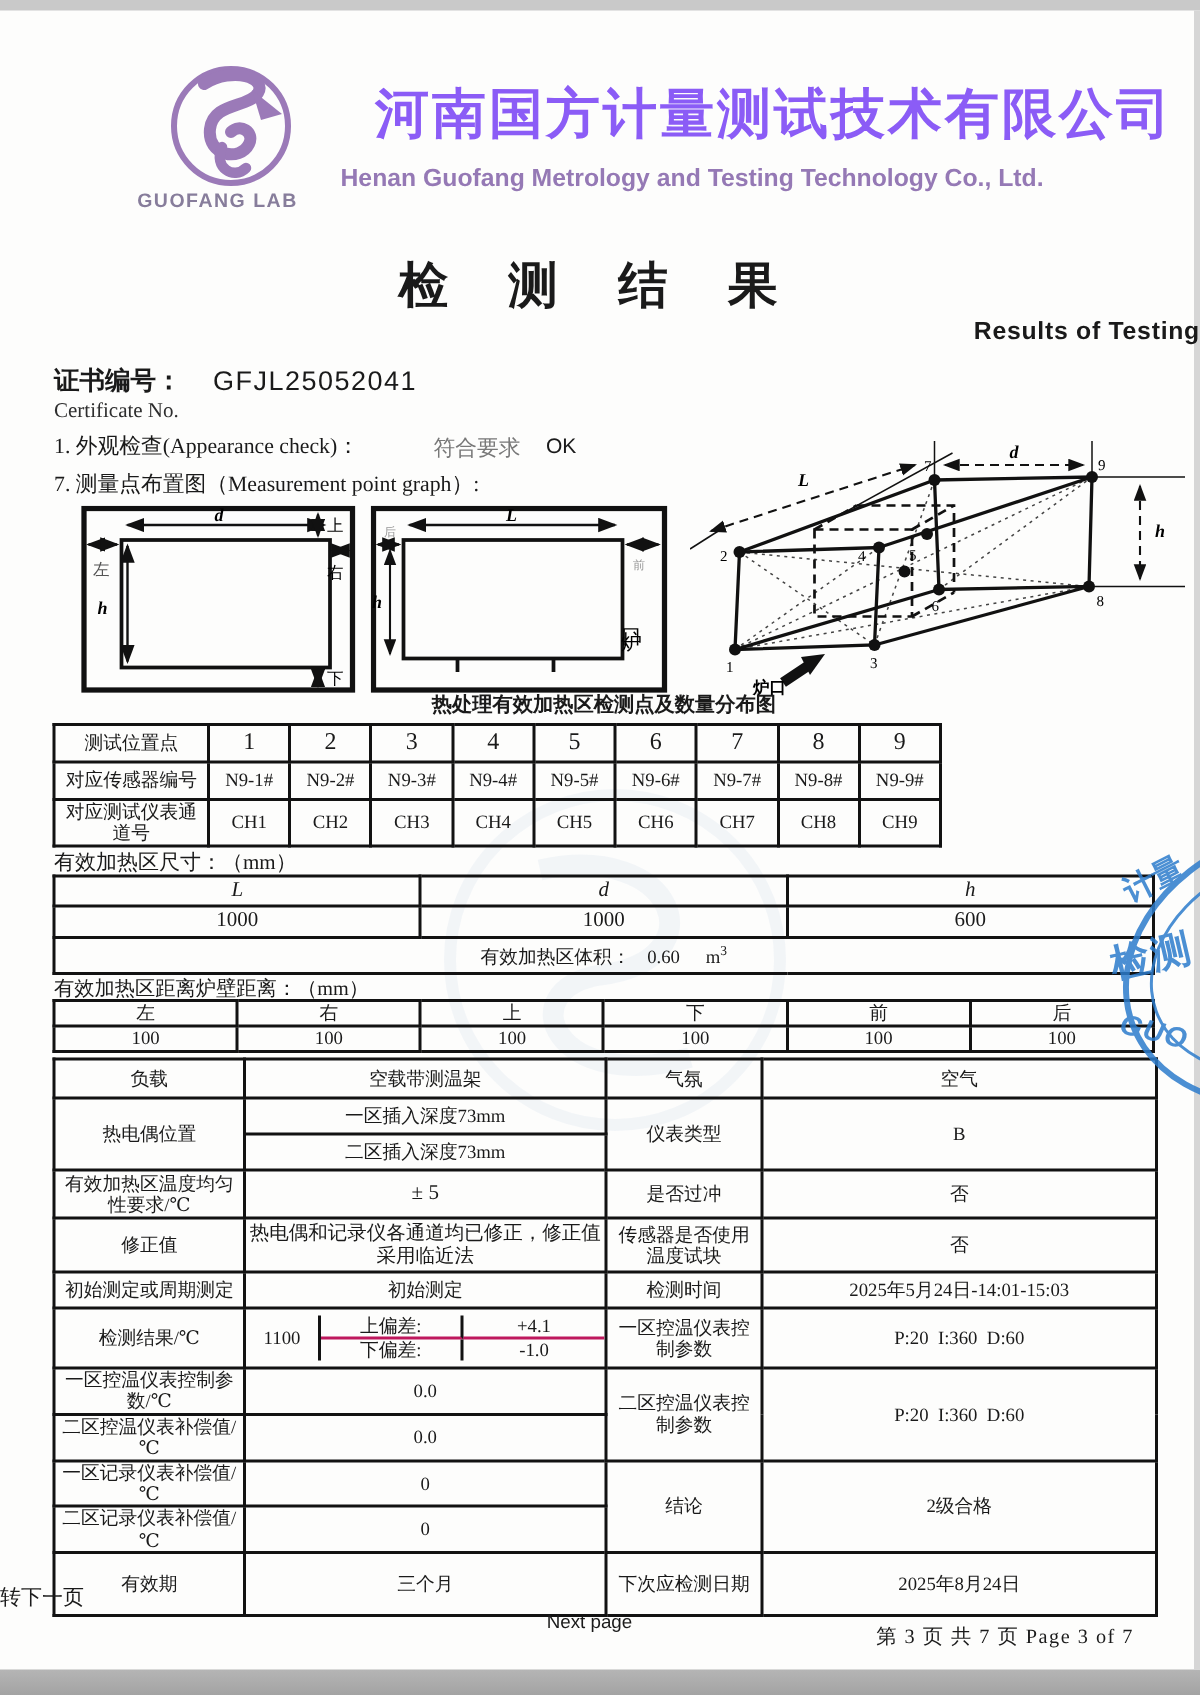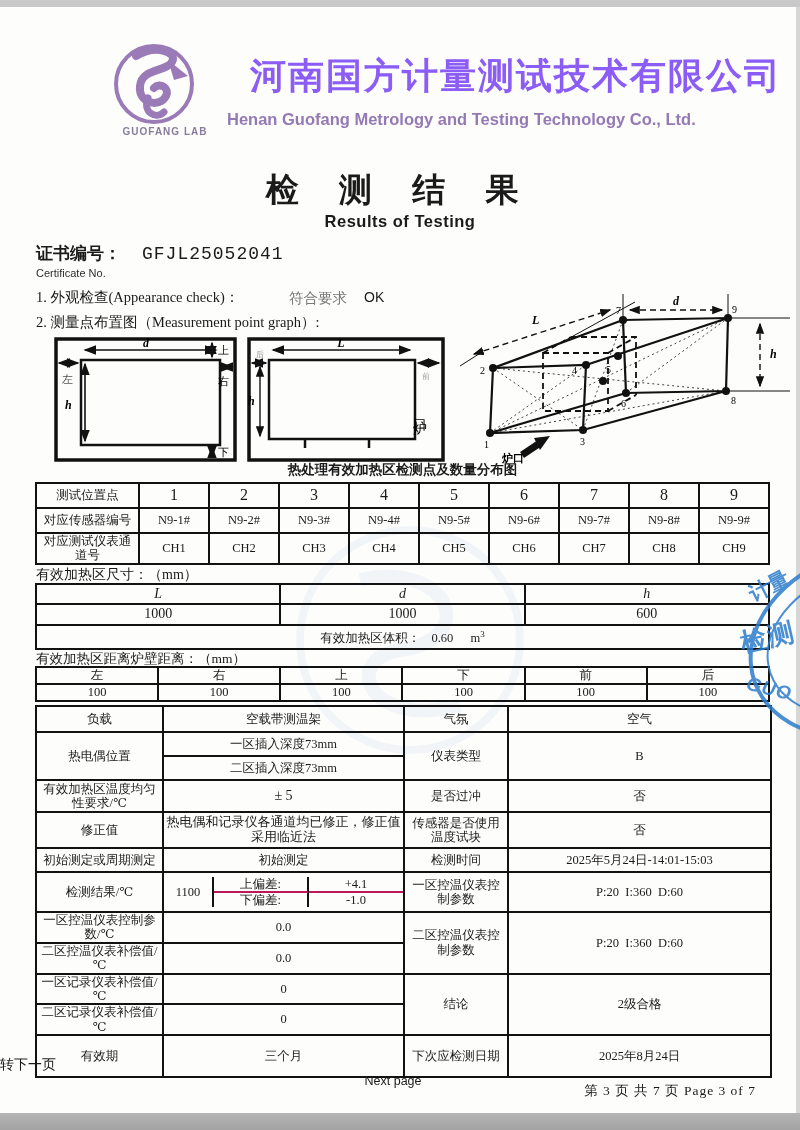--- a/index.html
+++ b/index.html
@@ -6,30 +6,30 @@
   .page{position:relative;width:800px;height:1130px;margin:0 auto;background:#fdfdfc;overflow:hidden;
         font-family:"Liberation Serif","DejaVu Serif",serif;color:#1a1a1a;}
   .abs{position:absolute;}
   
   .scan-top{left:0;top:0;width:800px;height:7px;background:#c9c9c9;}
   .scan-bottom{left:0;top:1113px;width:800px;height:17px;background:linear-gradient(#b5b5b5,#a3a3a3);}
   .scan-right{left:796px;top:7px;width:4px;height:1106px;background:#d6d6d6;}
   
   .watermark{left:250px;top:520px;width:320px;height:240px;opacity:.05;z-index:0;}
   
-  .logo-caption{left:100px;top:126px;width:130px;text-align:center;font-family:"Liberation Sans",sans-serif;
-    font-size:10px;letter-spacing:1px;color:#877d9b;font-weight:bold;}
+  .logo-caption{left:80px;top:126px;width:130px;text-align:center;font-family:"Liberation Sans",sans-serif;
+    font-size:13px;letter-spacing:1px;color:#877d9b;font-weight:bold;}
   .company-cn{left:226px;top:52px;font-size:36px;color:#8b5cf6;letter-spacing:2px;font-weight:bold;margin-left:24px;}
   .company-en{left:227px;top:110px;font-family:"Liberation Sans",sans-serif;font-size:16.5px;font-weight:bold;color:#9579b5;}
   .title-cn{left:0;top:168px;width:800px;text-align:center;font-size:33px;font-weight:bold;letter-spacing:16px;}
-  .title-en{left:0;top:212px;width:800px;text-align:center;font-family:"Liberation Sans",sans-serif;
+  .title-en{left:0;top:212px;width:800px;text-align:right;font-family:"Liberation Sans",sans-serif;
     font-size:16.5px;font-weight:bold;letter-spacing:.5px;}
   .cert-label{left:36px;top:242px;font-size:17px;font-weight:bold;}
-  .cert-no{left:142px;top:244px;font-size:18px;font-family:Liberation Mono, monospace;letter-spacing:1px;text-align:center;}
-  .cert-en{left:36px;top:267px;font-family:Liberation Sans, sans-serif;font-size:11px;color:#2e2e2e;text-align:right;}
+  .cert-no{left:142px;top:244px;font-size:18px;font-family:Liberation Sans, sans-serif;letter-spacing:1px;text-align:center;}
+  .cert-en{left:36px;top:267px;font-family:Liberation Serif, serif;font-size:14px;color:#2e2e2e;text-align:right;}
   .item{font-size:14.5px;}
   .muted{color:#787878;}
   .ok{font-family:"Liberation Sans",sans-serif;font-size:14px;}
   
   table{border-collapse:collapse;table-layout:fixed;}
   .dtable{border:2.5px solid #121212;}
   .dtable td{border:2px solid #121212;text-align:center;vertical-align:middle;
     font-size:12.5px;padding:0 2px;overflow:hidden;line-height:1.15;}
   .seclabel{font-size:14px;}
   .cap{left:35px;top:461px;width:735px;text-align:center;font-size:13.5px;font-weight:bold;}
@@ -81,21 +81,21 @@
   <div class="abs title-cn">检 测 结 果</div>
   <div class="abs title-en">Results of  Testing</div>
 
   <div class="abs cert-label">证书编号：</div>
   <div class="abs cert-no">GFJL25052041</div>
   <div class="abs cert-en">Certificate No.</div>
 
   <div class="abs item" style="left:36px;top:288px">1. 外观检查(Appearance check)：</div>
   <div class="abs item muted" style="left:289px;top:289px">符合要求</div>
   <div class="abs ok" style="left:364px;top:289px">OK</div>
-  <div class="abs item" style="left:36px;top:313px">2. 测量点布置图（Measurement point graph）:</div>
+  <div class="abs item" style="left:36px;top:313px">7. 测量点布置图（Measurement point graph）:</div>
 
   <svg class="abs" style="left:54px;top:337px" width="184" height="126" viewBox="0 0 184 126">
     <defs>
       <marker id="ar1" markerWidth="9" markerHeight="8" refX="7" refY="3" orient="auto-start-reverse">
         <path d="M0,0 L8,3 L0,6 z" fill="#111"></path>
       </marker>
     </defs>
     <rect x="2" y="2" width="179" height="121" fill="none" stroke="#111" stroke-width="3.5"></rect>
     <rect x="27" y="23" width="139" height="85" fill="none" stroke="#111" stroke-width="2.5"></rect>
     <line x1="31" y1="13" x2="162" y2="13" stroke="#111" stroke-width="1.6" marker-start="url(#ar1)" marker-end="url(#ar1)"></line>
@@ -206,21 +206,21 @@
       <text x="272" y="19">9</text>
     </g>
 
     <line x1="62" y1="161" x2="80" y2="149" stroke="#111" stroke-width="7"></line>
     <polygon points="90,142 74,144 80,156" fill="#111"></polygon>
     <text x="42" y="168" font-size="11" font-weight="bold">炉口</text>
   </svg>
 
   <div class="abs cap">热处理有效加热区检测点及数量分布图</div>
 
-  <table class="abs dtable" style="left:35px;top:482px;width:735px">
+  <table class="abs dtable" style="left:35px;top:482px;width:593px">
     <colgroup>
         <col style="width:103px">
       <col>
         <col>
         <col>
         <col>
         <col>
         <col>
         <col>
         <col>

